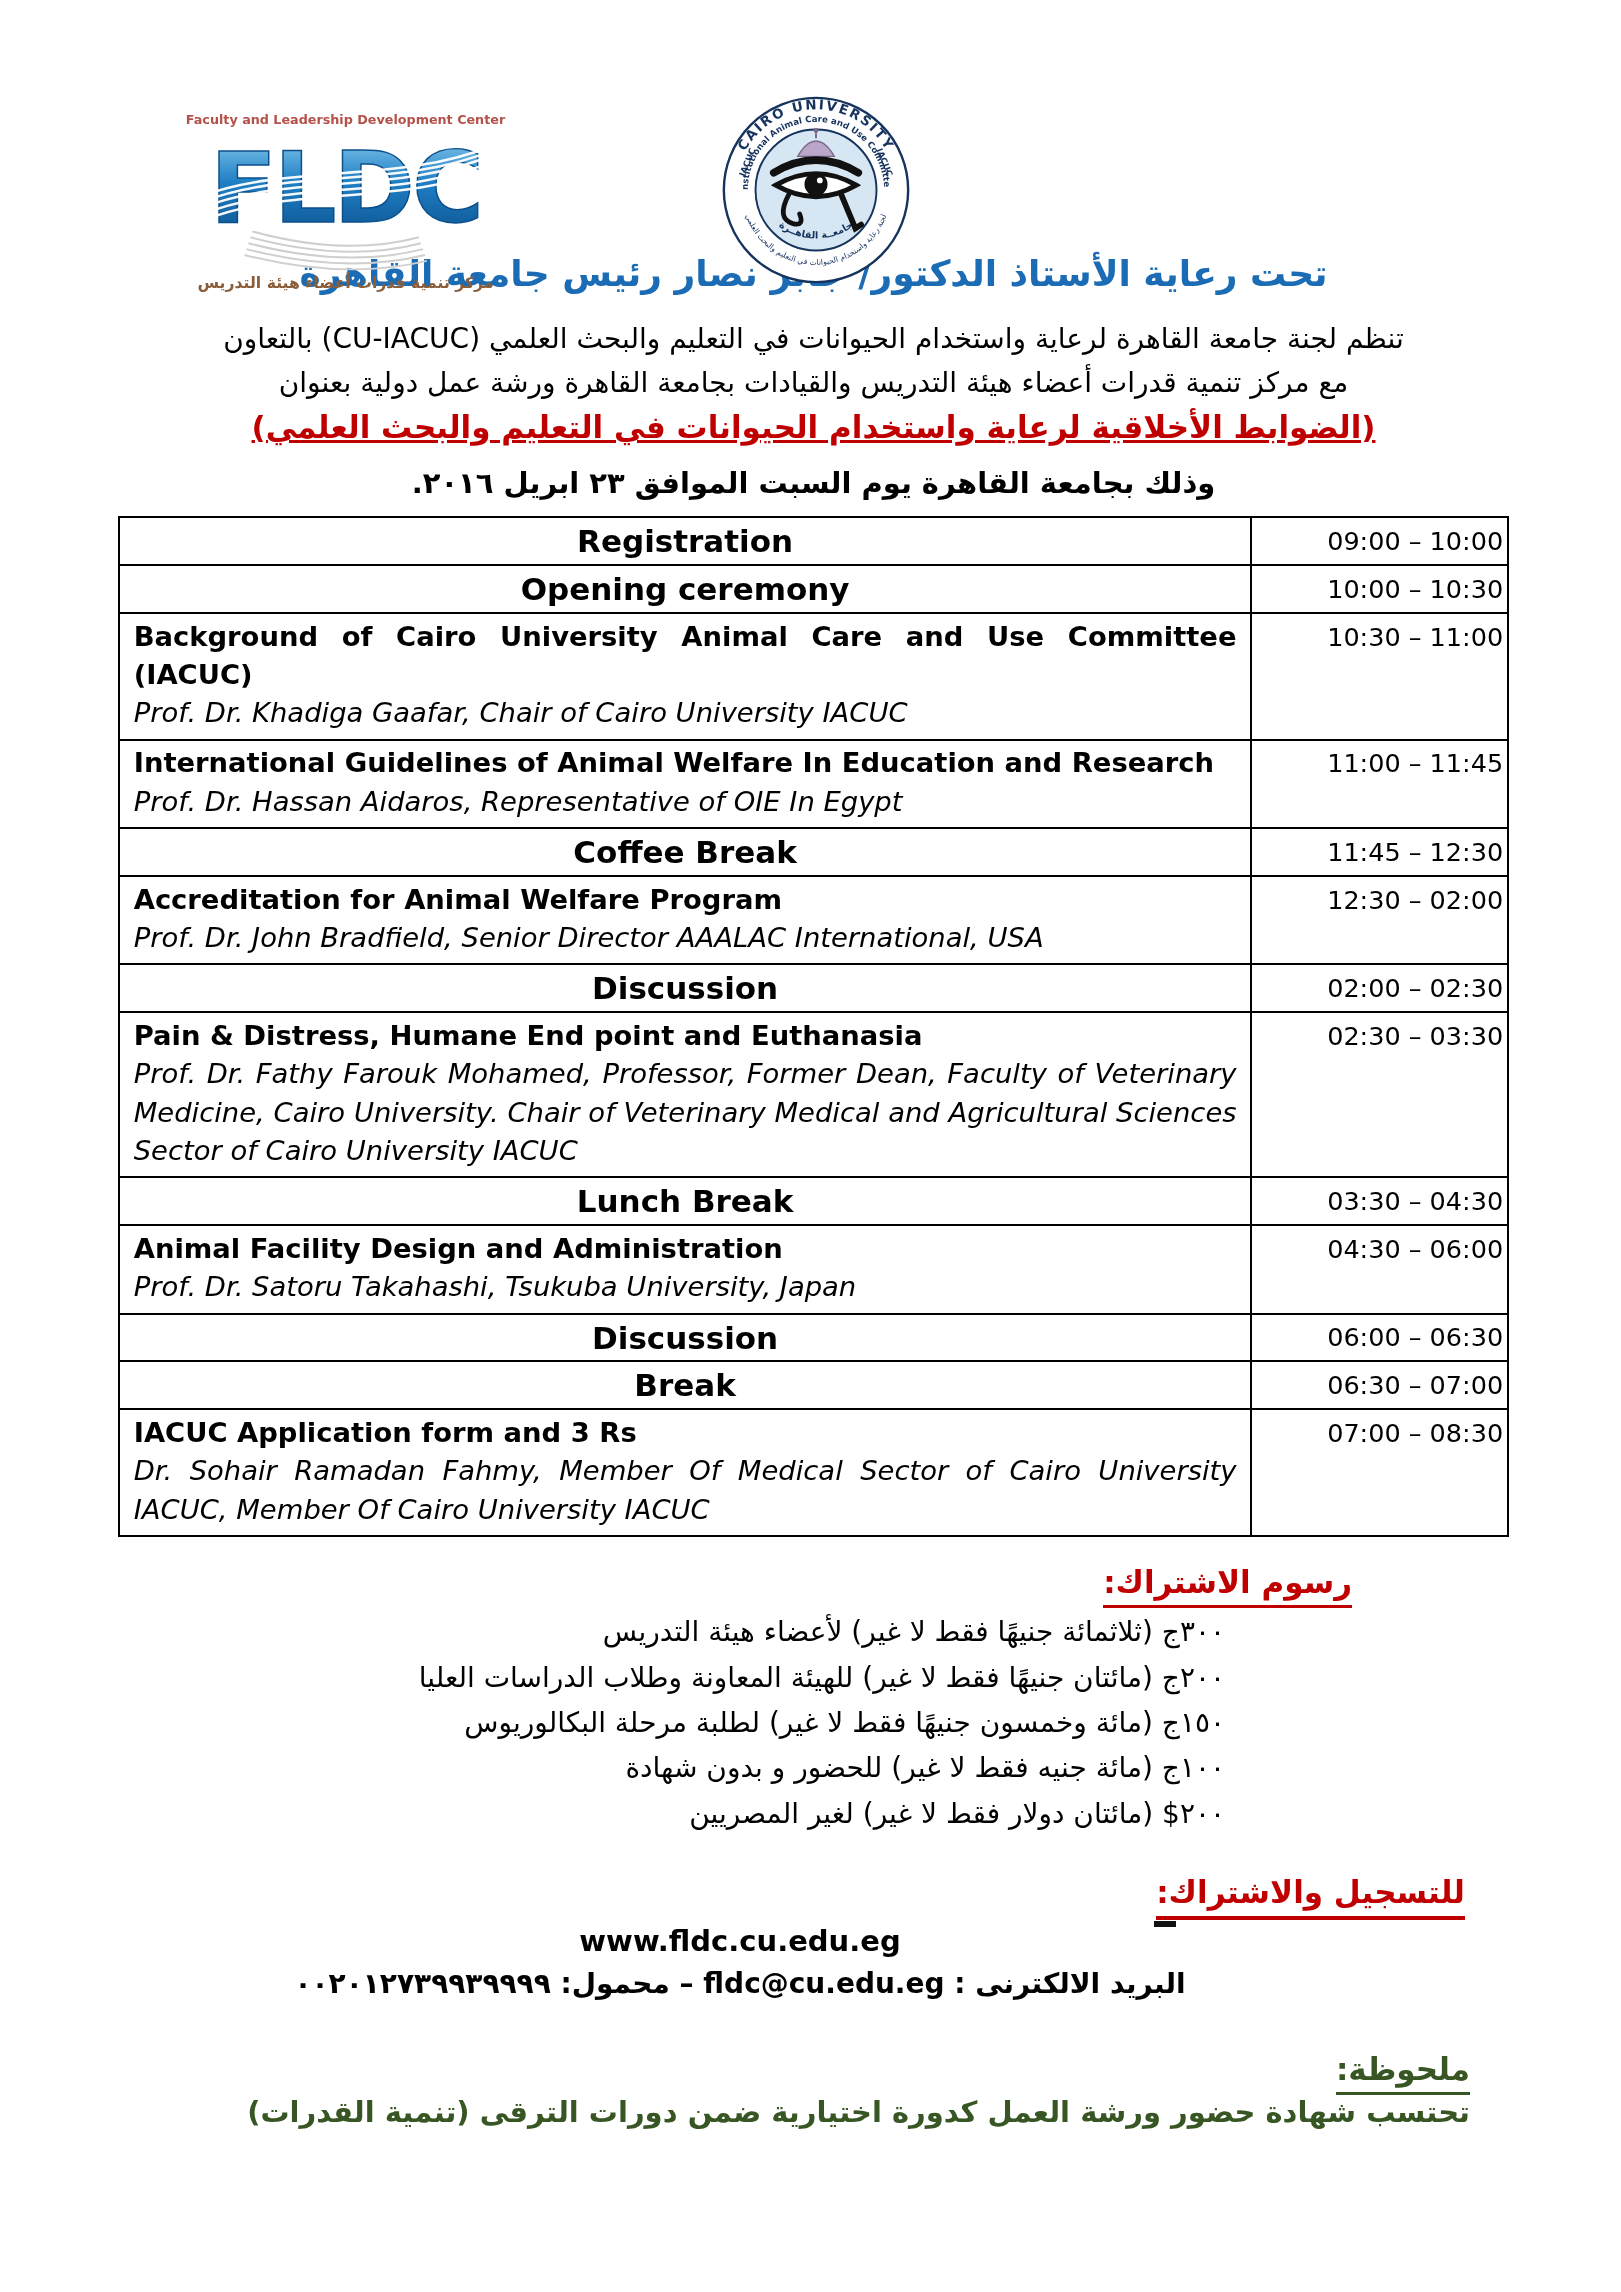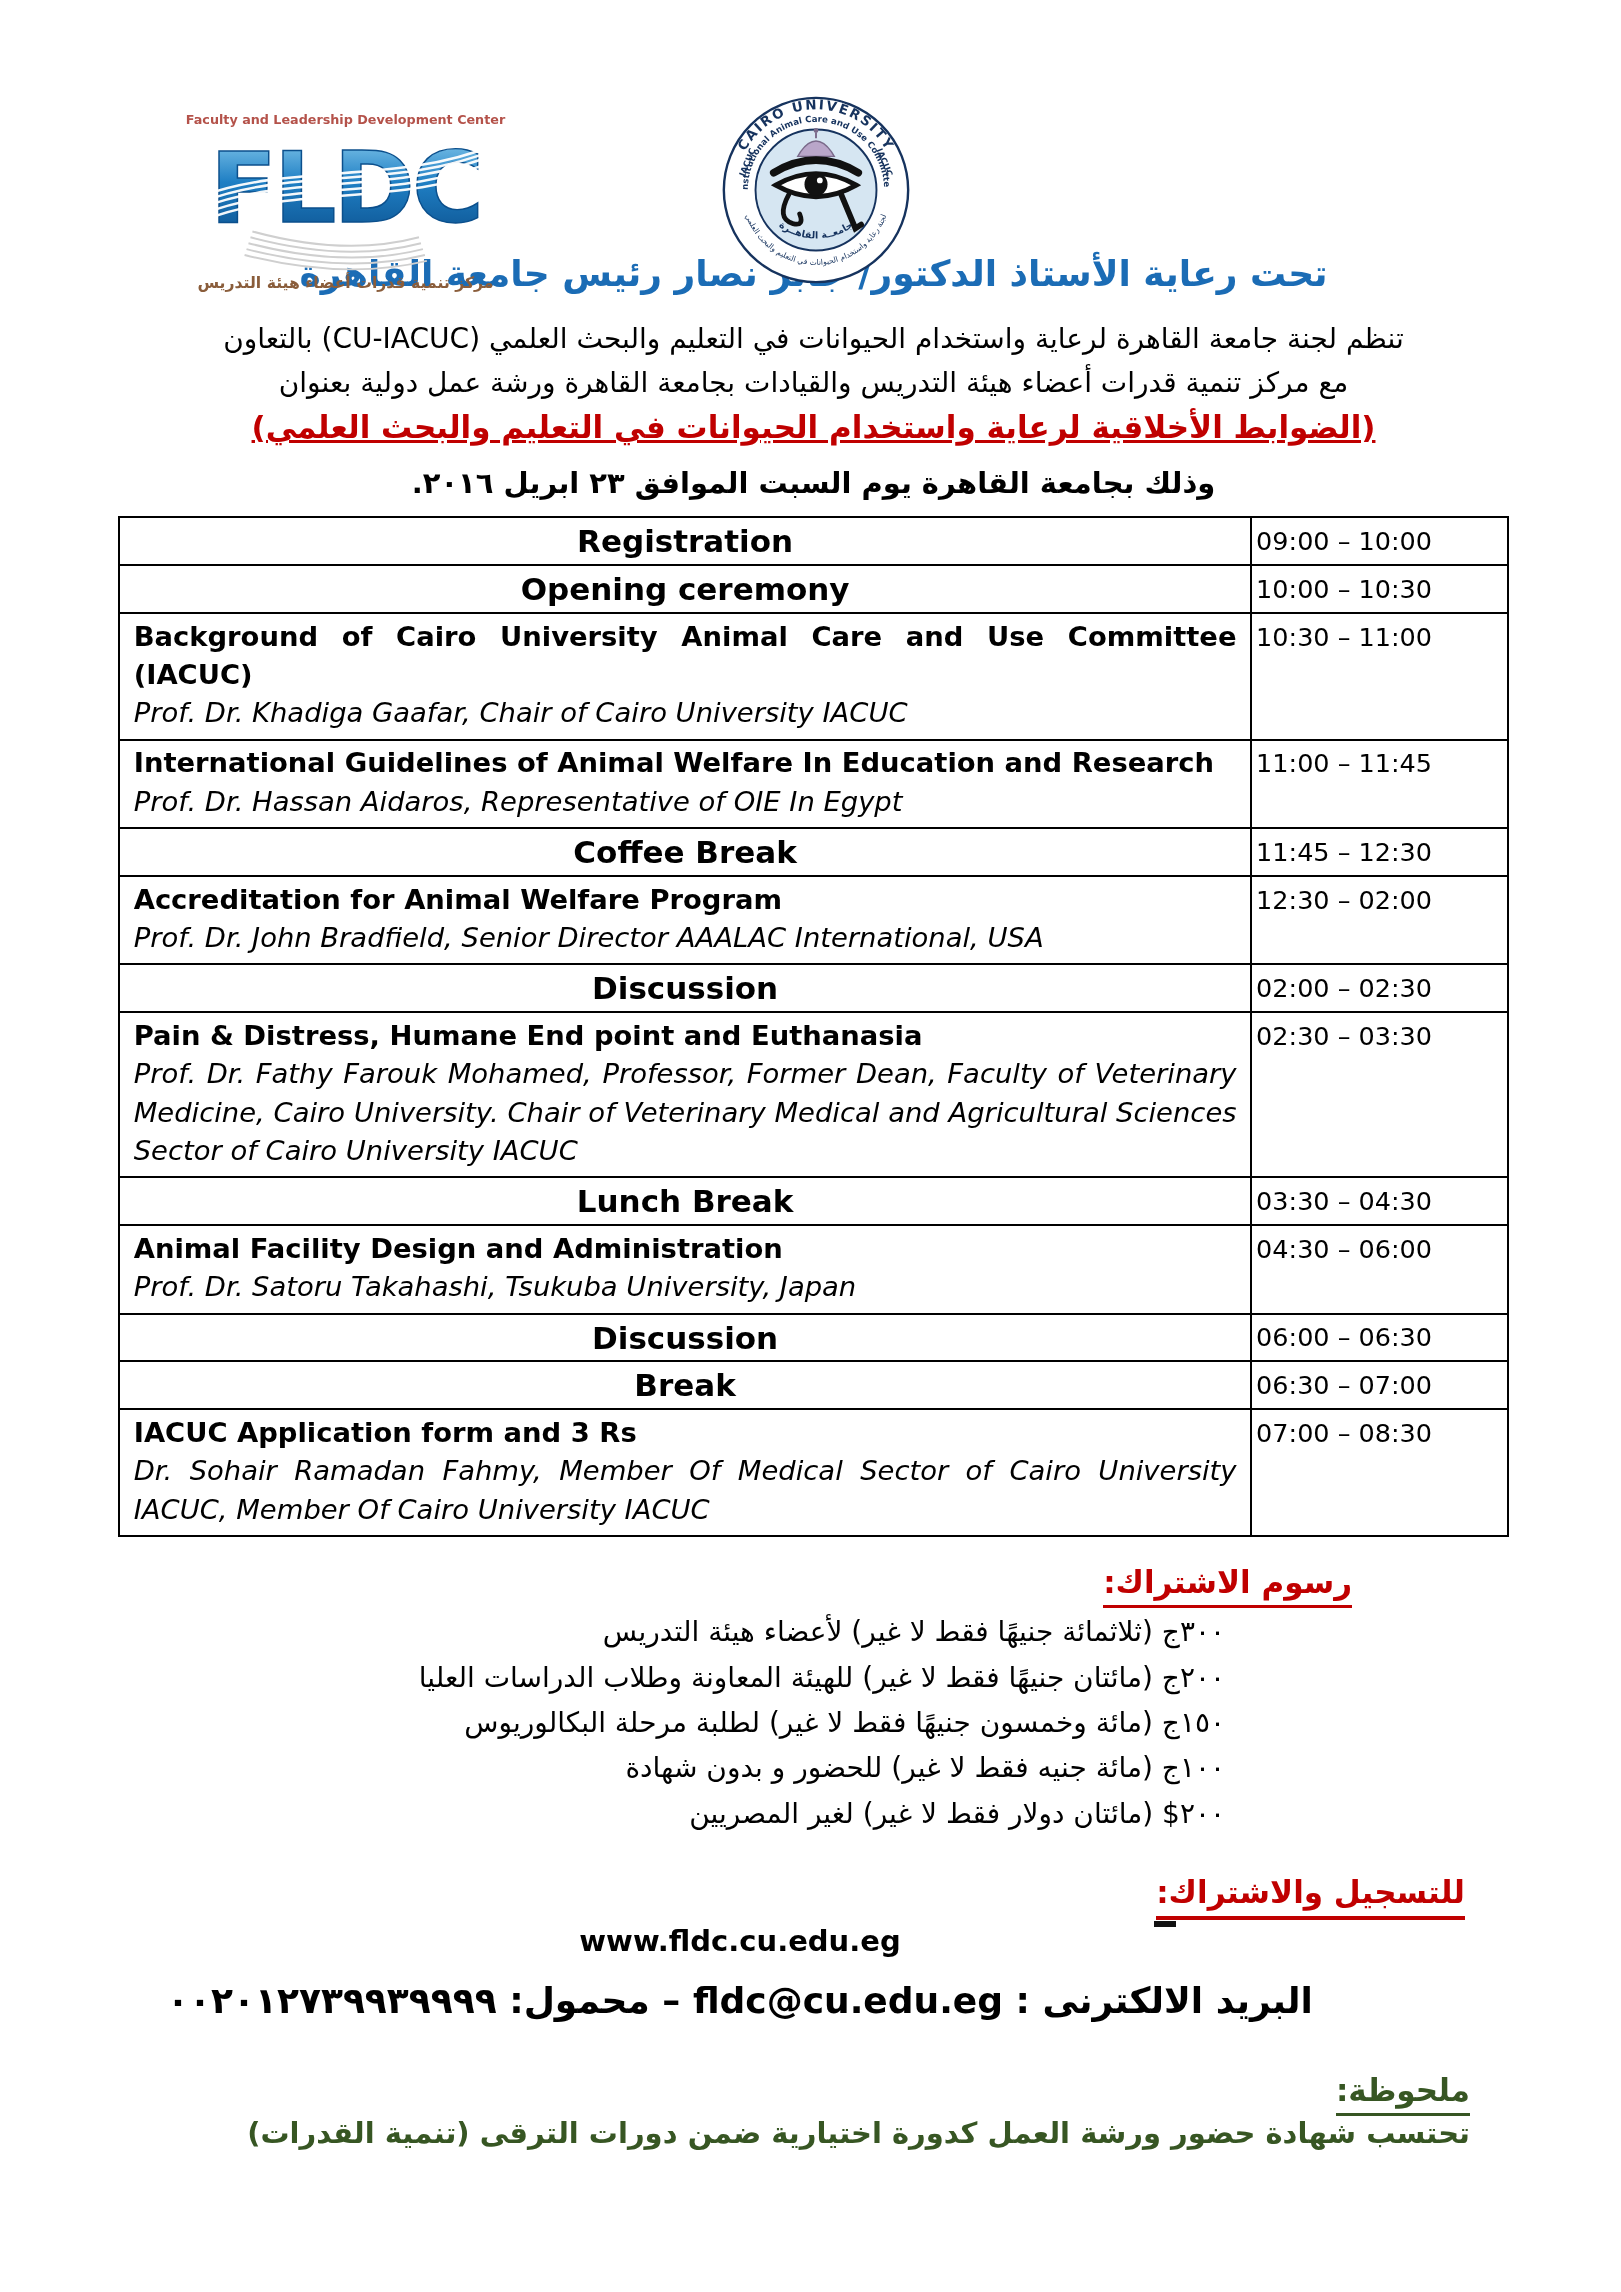--- a/index.html
+++ b/index.html
@@ -16,31 +16,31 @@
   .intro{direction:rtl;text-align:center;font-size:28px;line-height:1.58;margin-top:23.5px;}
   .workshop-title{direction:rtl;text-align:center;font-size:31px;font-weight:bold;
                   color:var(--red,#c00000);margin-top:3.9px;text-decoration:underline;}
   .venue-date{direction:rtl;text-align:center;font-size:29px;font-weight:bold;margin-top:21px;}
   table.schedule{width:100%;border-collapse:collapse;margin-top:15.7px;}
   table.schedule td{border:2px solid #000;vertical-align:top;}
   .break-cell{text-align:center;font-weight:bold;font-size:31px;padding:4.9px 11.8px;}
   .session-cell{font-size:27.4px;text-align:justify;padding:3.9px 13.7px 5.9px 13.7px;}
   .session-title{font-weight:bold;line-height:1.4;}
   .session-speaker{font-style:italic;line-height:1.4;}
-  .time-cell{width:247px;font-size:25.5px;text-align:left;padding:7.8px 3.9px;white-space:nowrap;margin-top:44px;}
+  .time-cell{width:247px;font-size:25.5px;text-align:right;padding:7.8px 3.9px;white-space:nowrap;margin-top:44px;}
   .fees-heading{direction:rtl;text-align:right;margin:27.4px 157px 9.8px 0;
                 font-size:31px;font-weight:bold;color:var(--red,#c00000);}
   .fees-heading .u{border-bottom:3.9px solid var(--red,#c00000);padding-bottom:4.9px;}
   .fees-list{direction:rtl;text-align:right;margin:0 284px 0 0;font-size:28px;line-height:1.55;}
   .reg-heading{direction:rtl;margin:39px 44px 13.7px 0;
                font-size:31px;font-weight:bold;color:var(--red,#c00000);}
   .reg-heading .u{border-bottom:4.9px solid var(--red,#c00000);padding-bottom:5.9px;position:relative;}
   .reg-heading .u::after{content:"";position:absolute;left:-2px;bottom:-10.8px;width:21.6px;height:5.9px;background:#111;}
   .website{text-align:center;font-weight:bold;font-size:29px;padding-right:147px;margin-top:9.8px;}
-  .contact{direction:rtl;text-align:center;font-weight:bold;font-size:36px;padding-right:147px;margin-top:22px;}
+  .contact{direction:rtl;text-align:center;font-weight:bold;font-size:28px;padding-right:147px;margin-top:9px;}
   .note-heading{direction:rtl;text-align:right;margin:51px 39px 7.8px 0;
                 font-size:31px;font-weight:bold;color:var(--green,#375623);}
   .note-heading .u{border-bottom:3.9px solid var(--green,#375623);padding-bottom:4.9px;}
   .note-text{direction:rtl;text-align:right;margin:0 39px 0 0;font-size:29px;font-weight:bold;
              color:var(--green,#375623);}
   .fee-item{margin:2px 0;}
 </style>
 </head>
 <body>
 

